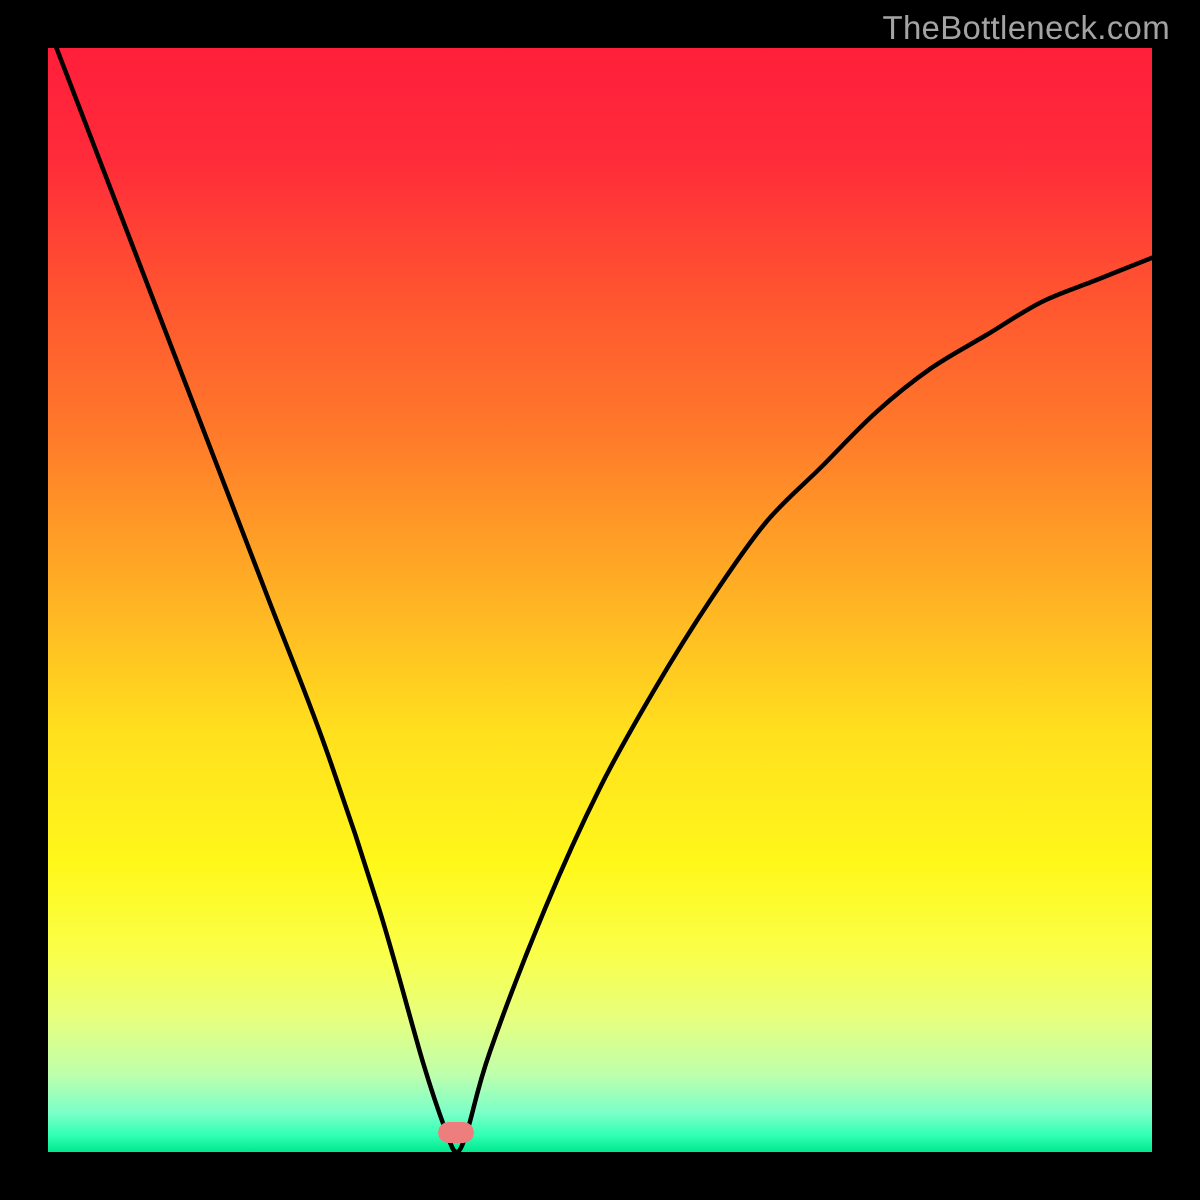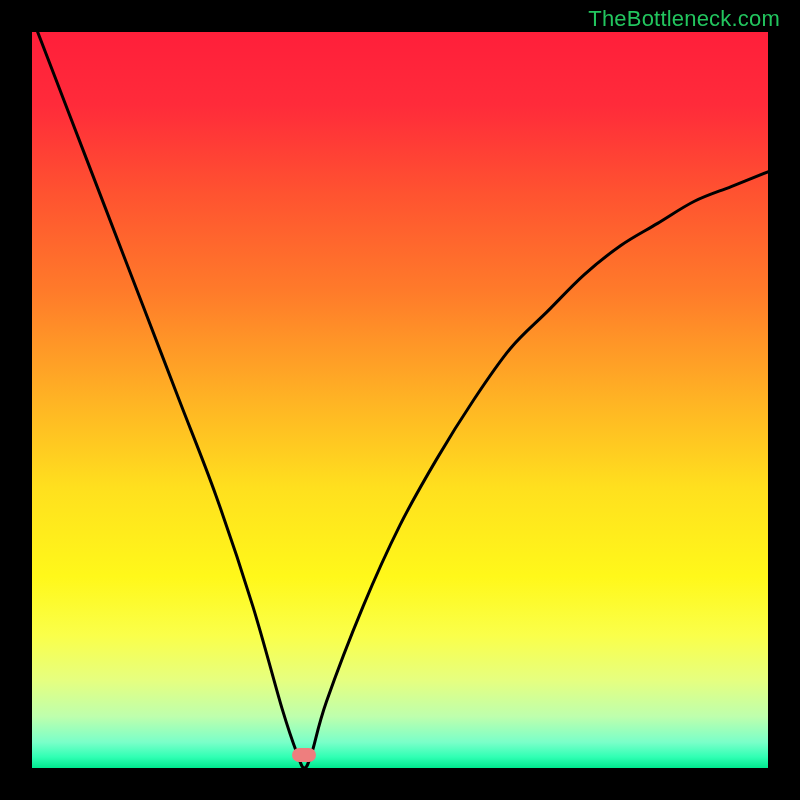--- a/index.html
+++ b/index.html
@@ -81,15 +81,15 @@
     </svg>
 
     <svg class="curve-svg" viewBox="0 0 736 736" preserveAspectRatio="none">
       <path id="curve-path" fill="none" d="M 0 -14.720000000000013 C 6.133333333333334 1.2266666666666541, 24.53333333333334 49.06666666666666, 36.800000000000004 80.96 C 49.06666666666667 112.85333333333332, 61.33333333333334 144.74666666666664, 73.60000000000001 176.64 C 85.86666666666667 208.53333333333333, 98.13333333333333 240.42666666666665, 110.39999999999999 272.32 C 122.66666666666666 304.2133333333333, 134.93333333333334 336.1066666666667, 147.20000000000002 368 C 159.4666666666667 399.8933333333333, 171.73333333333335 429.3333333333333, 184 463.68 C 196.26666666666665 498.0266666666667, 209.76 538.5066666666667, 220.79999999999998 574.08 C 231.83999999999997 609.6533333333334, 242.88 652.5866666666667, 250.24 677.12 C 257.6 701.6533333333333, 261.28 711.4666666666667, 264.96 721.28 C 268.64 731.0933333333332, 269.8666666666667 736, 272.32 736 C 274.7733333333333 736, 276 732.3199999999999, 279.68 721.28 C 283.36 710.24, 285.8133333333334 694.2933333333333, 294.40000000000003 669.76 C 302.9866666666667 645.2266666666667, 318.93333333333334 603.5200000000001, 331.2 574.08 C 343.46666666666664 544.64, 355.73333333333335 517.6533333333333, 368 493.11999999999995 C 380.26666666666665 468.5866666666666, 392.53333333333336 447.73333333333335, 404.8 426.88000000000005 C 417.06666666666666 406.02666666666676, 429.3333333333333 386.4, 441.59999999999997 368 C 453.8666666666666 349.6, 466.1333333333334 331.20000000000005, 478.40000000000003 316.48 C 490.6666666666667 301.76, 502.9333333333333 291.94666666666666, 515.1999999999999 279.68 C 527.4666666666666 267.41333333333336, 539.7333333333333 253.91999999999996, 552 242.87999999999997 C 564.2666666666667 231.83999999999997, 576.5333333333334 222.0266666666667, 588.8000000000001 213.44000000000003 C 601.0666666666667 204.85333333333335, 613.3333333333334 198.72000000000003, 625.6 191.36 C 637.8666666666667 184, 650.1333333333333 175.4133333333333, 662.4 169.27999999999997 C 674.6666666666666 163.14666666666665, 686.9333333333333 159.46666666666664, 699.1999999999999 154.55999999999997 C 711.4666666666666 149.6533333333333, 729.8666666666667 142.2933333333333, 736 139.83999999999997" stroke="#000000" stroke-width="3" stroke-linecap="round" stroke-linejoin="round"></path>
     </svg>
 
     <div class="marker" style="left: 272.32px; top: 723.488px; background: rgb(238, 126, 126);"></div>
 
   </div>
 
-  <div class="watermark" style="color:#22c55e">TheBottleneck.com</div>
+  <div class="watermark" style="color:#a3a3a3">TheBottleneck.com</div>
 
 </div>
 
 </body></html>

